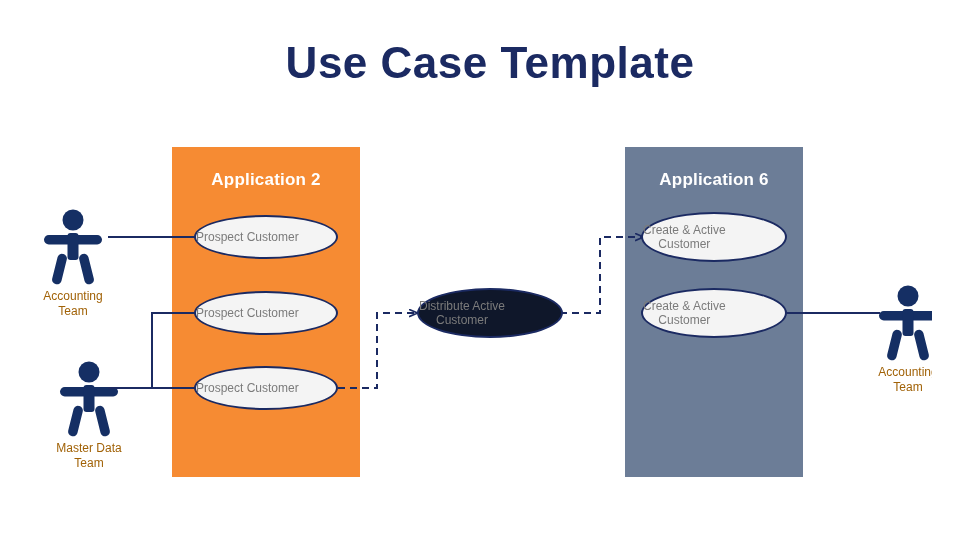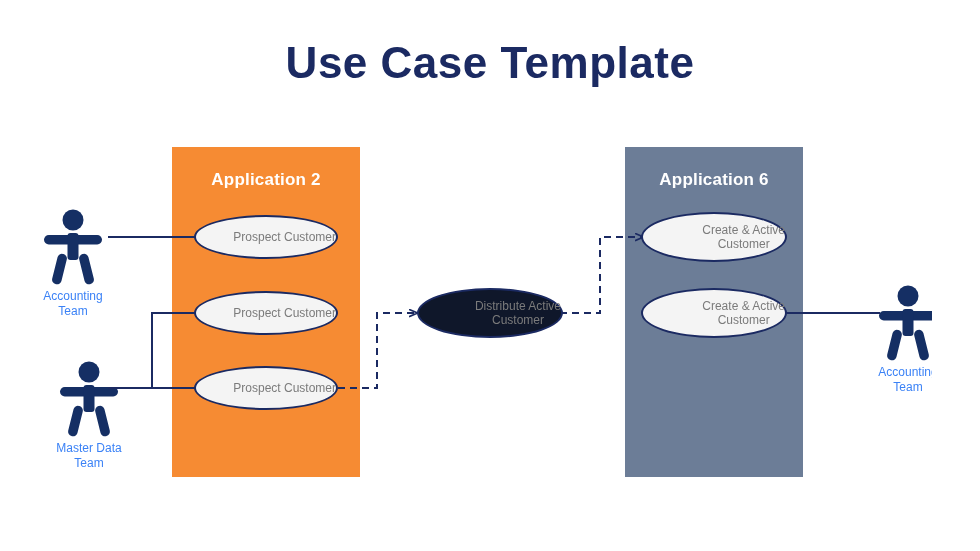--- a/index.html
+++ b/index.html
@@ -54,41 +54,41 @@
   #col-app3 { left: 625px; width: 178px; }
 
   
   .usecase {
     position: absolute;
     border: 2px solid #1b2a62;
     border-radius: 50%;
     background: #f4f4f4;
     display: flex;
     align-items: center;
-    justify-content: flex-end;
+    justify-content: flex-start;
     text-align: center;
     color: #7b7b7b;
     font-size: 12px;
     line-height: 14px;
     box-sizing: border-box;
     z-index: 5;
   }
 
   
   .actor {
     position: absolute;
     width: 110px;
     text-align: center;
   }
   .actor-icon { display: block; margin: 0 auto; }
   .actor-label {
     margin-top: 3px;
     font-size: 12px;
     line-height: 15px;
-    color: #3b82f6;
+    color: #a16207;
     white-space: pre-line;
   }
 
   
   #connectors {
     position: absolute;
     left: 0;
     top: 0;
     width: 980px;
     height: 551px;

